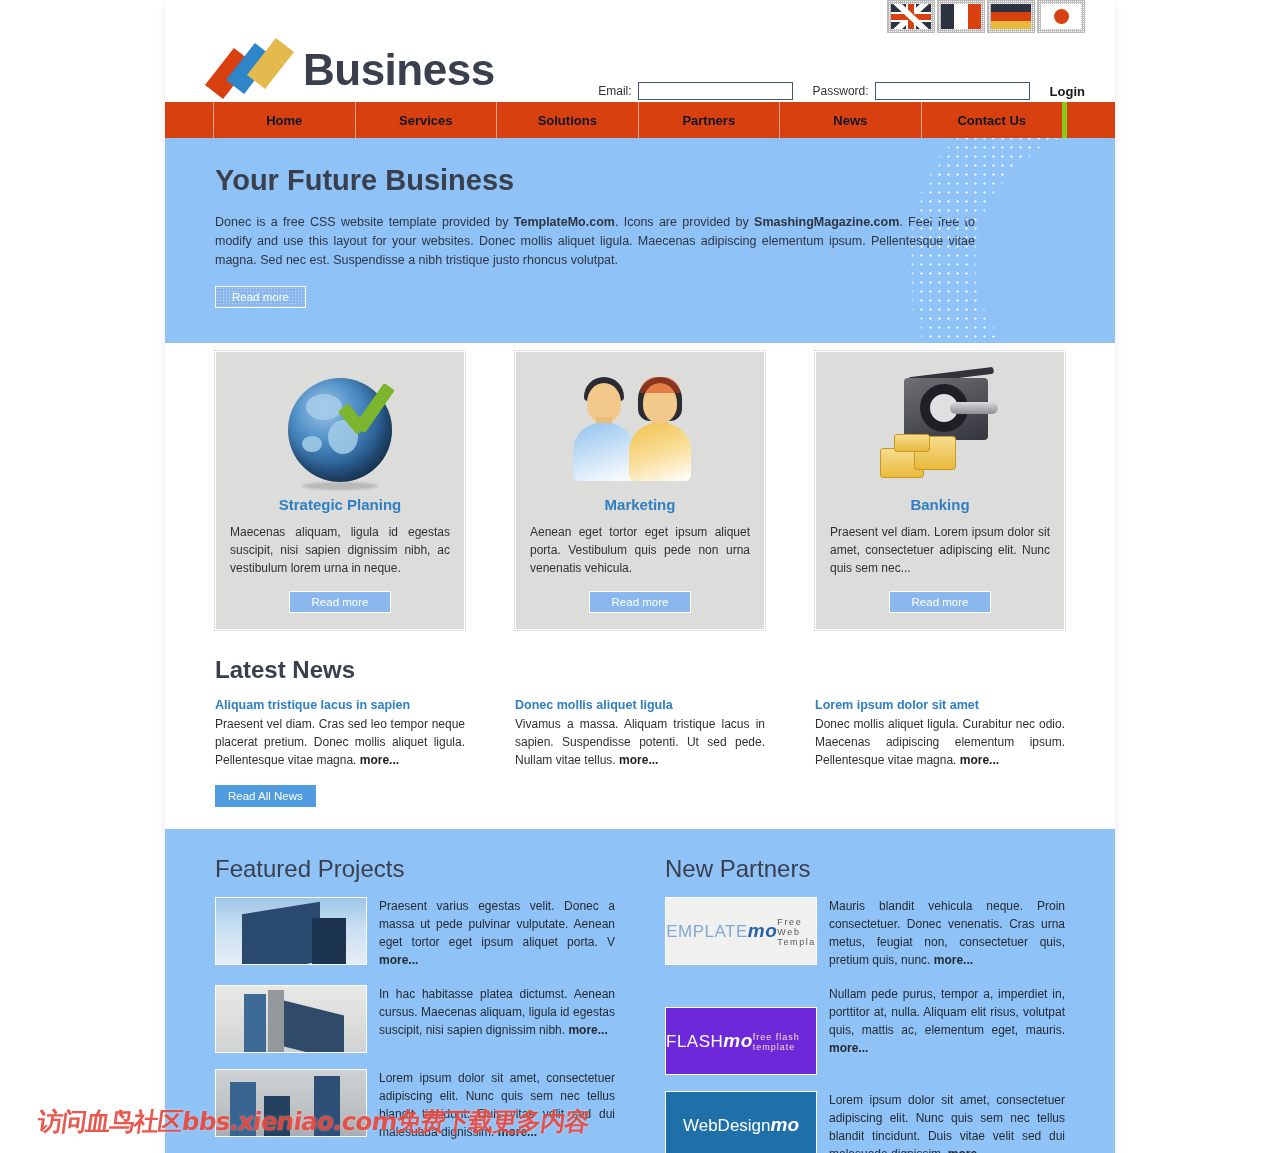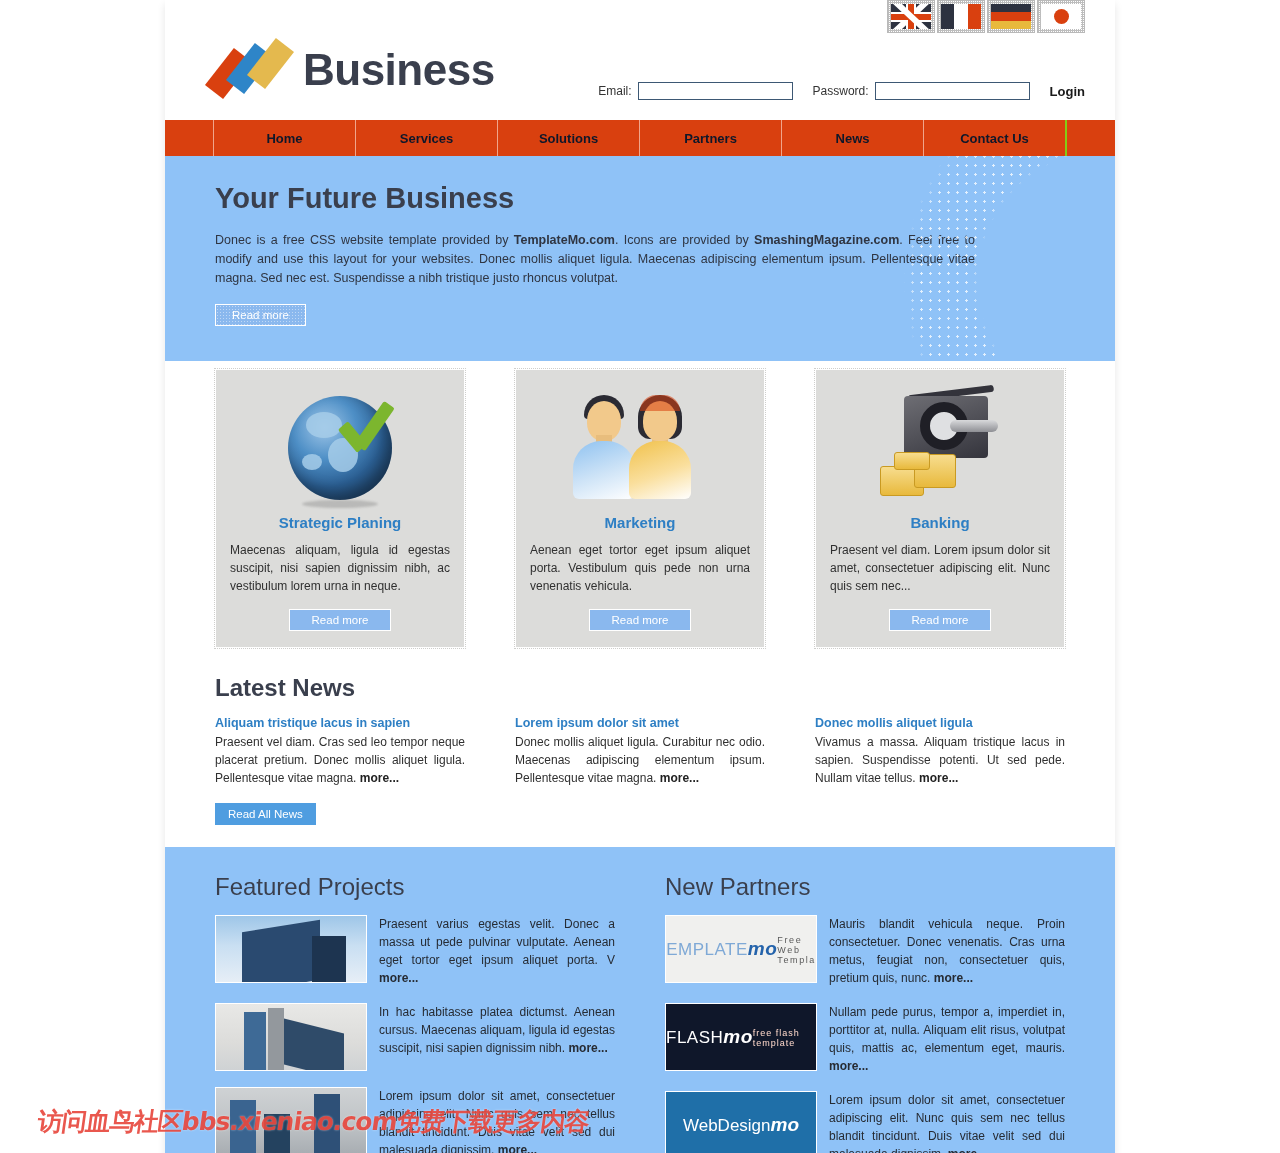--- a/index.html
+++ b/index.html
@@ -50,21 +50,21 @@
   .f-de { display:flex; flex-direction:column; }
   .f-de span { flex:1; }
   .f-de span:nth-child(1){ background:#2d3240; }
   .f-de span:nth-child(2){ background:#d9400f; }
   .f-de span:nth-child(3){ background:#e8b93c; }
   
   .f-jp { background:#fff; display:flex; align-items:center; justify-content:center; }
   .f-jp span { width:15px; height:15px; border-radius:50%; background:#d9400f; }
 
   
-  .hdr { position:relative; height:120px; }
+  .hdr { position:relative; height:102px; }
   .logo { position:absolute; left:50px; top:44px; display:flex; align-items:center; }
   .logo-mark { position:relative; width:76px; height:52px; margin-right:12px; }
   .logo-mark b { position:absolute; display:block; width:23px; height:47px; transform:rotate(38deg); }
   .logo-mark b.r { background:#d9400f; left:2px;  top:6px; }
   .logo-mark b.b { background:#2e85c8; left:23px; top:1px; }
   .logo-mark b.y { background:#e4b94e; left:44px; top:-4px; }
   .logo-text { font-size:44px; font-weight:bold; color:#3a3f4d; letter-spacing:-0.5px; line-height:1; }
 
   .loginbar { position:absolute; right:30px; top:82px; display:flex; align-items:center; font-size:12px; color:#333; }
   .loginbar label { margin-right:6px; }
@@ -77,21 +77,21 @@
   
   .nav {
     height:36px; background:#d9400f; display:flex; align-items:stretch;
     padding-left:48px; padding-right:48px;
   }
   .nav a {
     flex:1; display:flex; align-items:center; justify-content:center;
     color:#0f172a; font-size:13px; font-weight:bold; text-decoration:none;
     border-left:1px solid #f0a58b;
   }
-  .nav a:last-child { border-right:2px solid #84cc16; }
+  .nav a:last-child { border-right:5px solid #84cc16; }
 
   
   .hero {
     background:#8fc2f7; padding:26px 50px 0 50px; height:205px; position:relative; overflow:hidden;
   }
   .hero .dots {
     position:absolute; right:-60px; top:-40px; width:330px; height:330px;
     background-image:radial-gradient(circle, rgba(255,255,255,.75) 1px, transparent 1.3px);
     background-size:9px 9px;
     border-radius:50%;
@@ -200,21 +200,21 @@
   .ph3:before { content:""; position:absolute; left:14px; top:12px; width:26px; height:56px; background:#3a6490; }
   .ph3:after { content:""; position:absolute; left:48px; top:26px; width:26px; height:42px; background:#24425f; }
   .ph3 .extra { position:absolute; left:98px; top:6px; width:26px; height:62px; background:#2e5077; }
 
   
   .pl { width:152px; height:68px; display:flex; flex-direction:row; align-items:center; justify-content:center; }
   .pl-template { background:#f0f0ee; border:1px solid #ffffff; }
   .pl-template .l1 { font-size:17px; letter-spacing:.5px; color:#7fa9d6; font-weight:normal; }
   .pl-template .l1 em { font-style:italic; font-weight:bold; color:#2463ab; font-size:19px; }
   .pl-template .l2 { font-size:9px; letter-spacing:1.6px; color:#5a5a5a; margin-top:2px; }
-  .pl-flash { background:#0f172a; border:1px solid #ffffff; }
+  .pl-flash { background:#6d28d9; border:1px solid #ffffff;margin-top:22px; }
   .pl-flash .l1 { font-size:17px; color:#fff; letter-spacing:.5px; }
   .pl-flash .l1 em { font-style:italic; font-weight:bold; font-size:19px; }
   .pl-flash .l2 { font-size:9px; color:#ffd9cb; letter-spacing:1px; margin-top:2px; }
   .pl-web { background:#1f6fa8; border:1px solid #ffffff; }
   .pl-web .l1 { font-size:17px; color:#fff; }
   .pl-web .l1 em { font-style:italic; font-weight:bold; font-size:19px; }
 
   
   .watermark {
     position:absolute; left:38px; top:1105px; width:600px;
@@ -357,26 +357,26 @@
   </div>
 
   <div class="news">
     <h2>Latest News</h2>
     <div class="news-cols">
       <div class="news-item">
         <h4>Aliquam tristique lacus in sapien</h4>
         <p><span>Praesent vel diam. Cras sed leo tempor neque placerat pretium. Donec mollis aliquet ligula. Pellentesque vitae magna. </span><b>more...</b></p>
       </div>
       <div class="news-item">
+        <h4>Donec mollis aliquet ligula</h4>
+        <p><span>Vivamus a massa. Aliquam tristique lacus in sapien. Suspendisse potenti. Ut sed pede. Nullam vitae tellus. </span><b>more...</b></p>
+      </div>
+      <div class="news-item">
         <h4>Lorem ipsum dolor sit amet</h4>
         <p><span>Donec mollis aliquet ligula. Curabitur nec odio. Maecenas adipiscing elementum ipsum. Pellentesque vitae magna. </span><b>more...</b></p>
-      </div>
-      <div class="news-item">
-        <h4>Donec mollis aliquet ligula</h4>
-        <p><span>Vivamus a massa. Aliquam tristique lacus in sapien. Suspendisse potenti. Ut sed pede. Nullam vitae tellus. </span><b>more...</b></p>
       </div>
     </div>
     <div class="btn">Read All News</div>
   </div>
 
   <div class="bottom">
 
     <div class="bcol">
       <h2>Featured Projects</h2>
 

